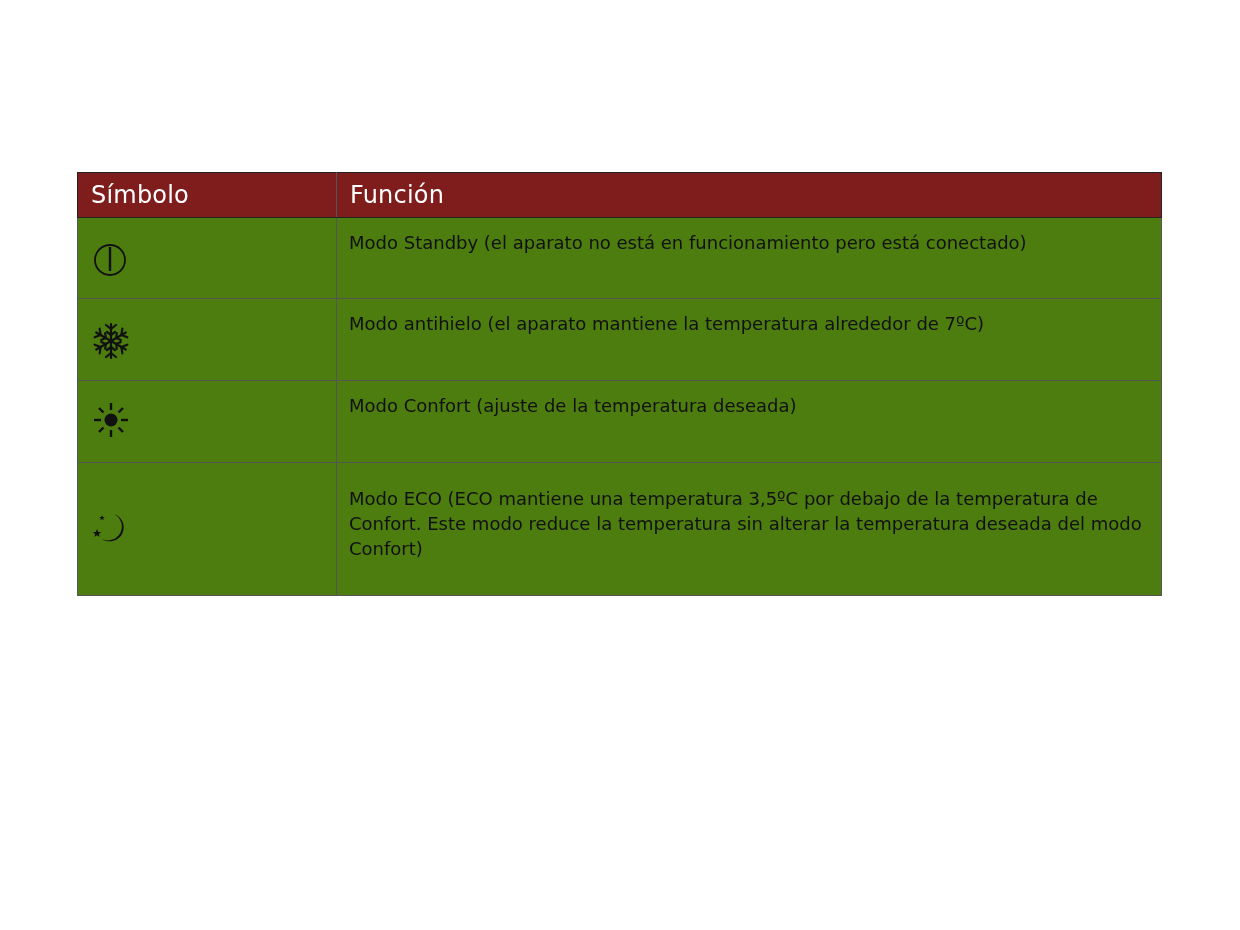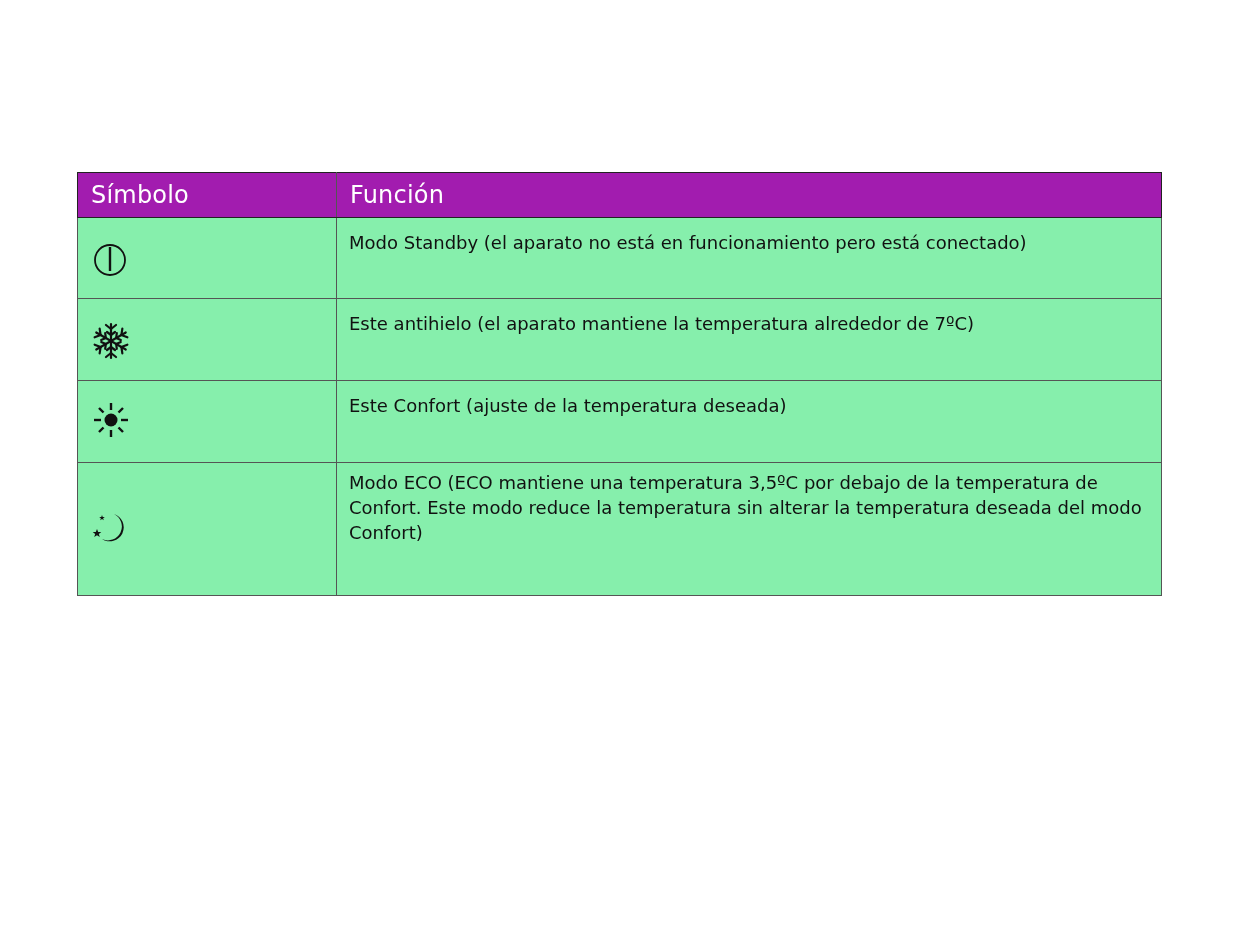--- a/index.html
+++ b/index.html
@@ -1,24 +1,24 @@
 <!DOCTYPE html>
 <html><head>
   <meta charset="utf-8">
   <style>
     html, body { margin: 0; padding: 0; background: #ffffff; }
     body { width: 1240px; height: 930px; position: relative; overflow: hidden;
       font-family: "DejaVu Sans", sans-serif; color: #111; }
     table.sym { position: absolute; left: 77px; top: 172px; width: 1085px;
       border-collapse: collapse; table-layout: fixed; }
-    table.sym th { background: #a21caf; color: #fff; font-weight: normal;
+    table.sym th { background: #7f1d1d; color: #fff; font-weight: normal;
       text-align: left; font-size: 24px; height: 44px; padding: 0 0 0 13px;
       border: 1.5px solid #222; border-bottom: 1.5px solid #222; letter-spacing: 0.2px; }
     table.sym th.c1 { width: 245px; border-right: 1px solid #555; }
-    table.sym td { border: 1.5px solid #555; vertical-align: top; background: #86efac; }
+    table.sym td { border: 1.5px solid #555; vertical-align: top; background: #4d7c0f; }
     table.sym td.icon-cell { position: relative; padding: 0; }
     table.sym td.text-cell { padding: 12px 12px 0 12px; font-size: 18px; line-height: 25px; color: #111; }
     .icon { position: absolute; left: 14px; display: block; }
   </style>
 </head>
 <body>
 
 <table class="sym">
   <thead>
     <tr>
@@ -50,44 +50,44 @@
               </g>
               <use href="#arm" transform="rotate(60)"></use>
               <use href="#arm" transform="rotate(120)"></use>
               <use href="#arm" transform="rotate(180)"></use>
               <use href="#arm" transform="rotate(240)"></use>
               <use href="#arm" transform="rotate(300)"></use>
             </g>
           </g>
         </svg>
       </td>
-      <td class="text-cell">Este antihielo (el aparato mantiene la temperatura alrededor de 7ºC)</td>
+      <td class="text-cell">Modo antihielo (el aparato mantiene la temperatura alrededor de 7ºC)</td>
     </tr>
     <tr style="height:82px">
       <td class="icon-cell">
         <svg class="icon" style="top:20px" width="38" height="38" viewBox="0 0 38 38">
           <circle cx="19" cy="19" r="6.5" fill="#111"></circle>
           <g stroke="#111" stroke-width="2.4" stroke-linecap="butt">
             <line x1="19" y1="2" x2="19" y2="9"></line>
             <line x1="19" y1="29" x2="19" y2="36"></line>
             <line x1="2" y1="19" x2="9" y2="19"></line>
             <line x1="29" y1="19" x2="36" y2="19"></line>
             <line x1="7" y1="7" x2="11.5" y2="11.5"></line>
             <line x1="26.5" y1="26.5" x2="31" y2="31"></line>
             <line x1="31" y1="7" x2="26.5" y2="11.5"></line>
             <line x1="11.5" y1="26.5" x2="7" y2="31"></line>
           </g>
         </svg>
       </td>
-      <td class="text-cell">Este Confort (ajuste de la temperatura deseada)</td>
+      <td class="text-cell">Modo Confort (ajuste de la temperatura deseada)</td>
     </tr>
     <tr style="height:133px">
       <td class="icon-cell">
         <svg class="icon" style="top:48px" width="40" height="36" viewBox="0 0 40 36">
           <path d="M22 3 A14 14 0 1 1 10 28 A11 11 0 0 0 22 3 Z" fill="#111"></path>
           <polygon points="5,18 6.2,21 9.3,21 6.8,23 7.8,26 5,24.2 2.2,26 3.2,23 0.7,21 3.8,21" fill="#111"></polygon>
           <polygon points="10,4 10.7,6 12.8,6 11.1,7.2 11.8,9.2 10,8 8.2,9.2 8.9,7.2 7.2,6 9.3,6" fill="#111"></polygon>
         </svg>
       </td>
-      <td class="text-cell" style="padding-top:7px">Modo ECO (ECO mantiene una temperatura 3,5ºC por debajo de la temperatura de Confort. Este modo reduce la temperatura sin alterar la temperatura deseada del modo Confort)</td>
+      <td class="text-cell" style="padding-top:23px">Modo ECO (ECO mantiene una temperatura 3,5ºC por debajo de la temperatura de Confort. Este modo reduce la temperatura sin alterar la temperatura deseada del modo Confort)</td>
     </tr>
   </tbody>
 </table>
 
 </body></html>

